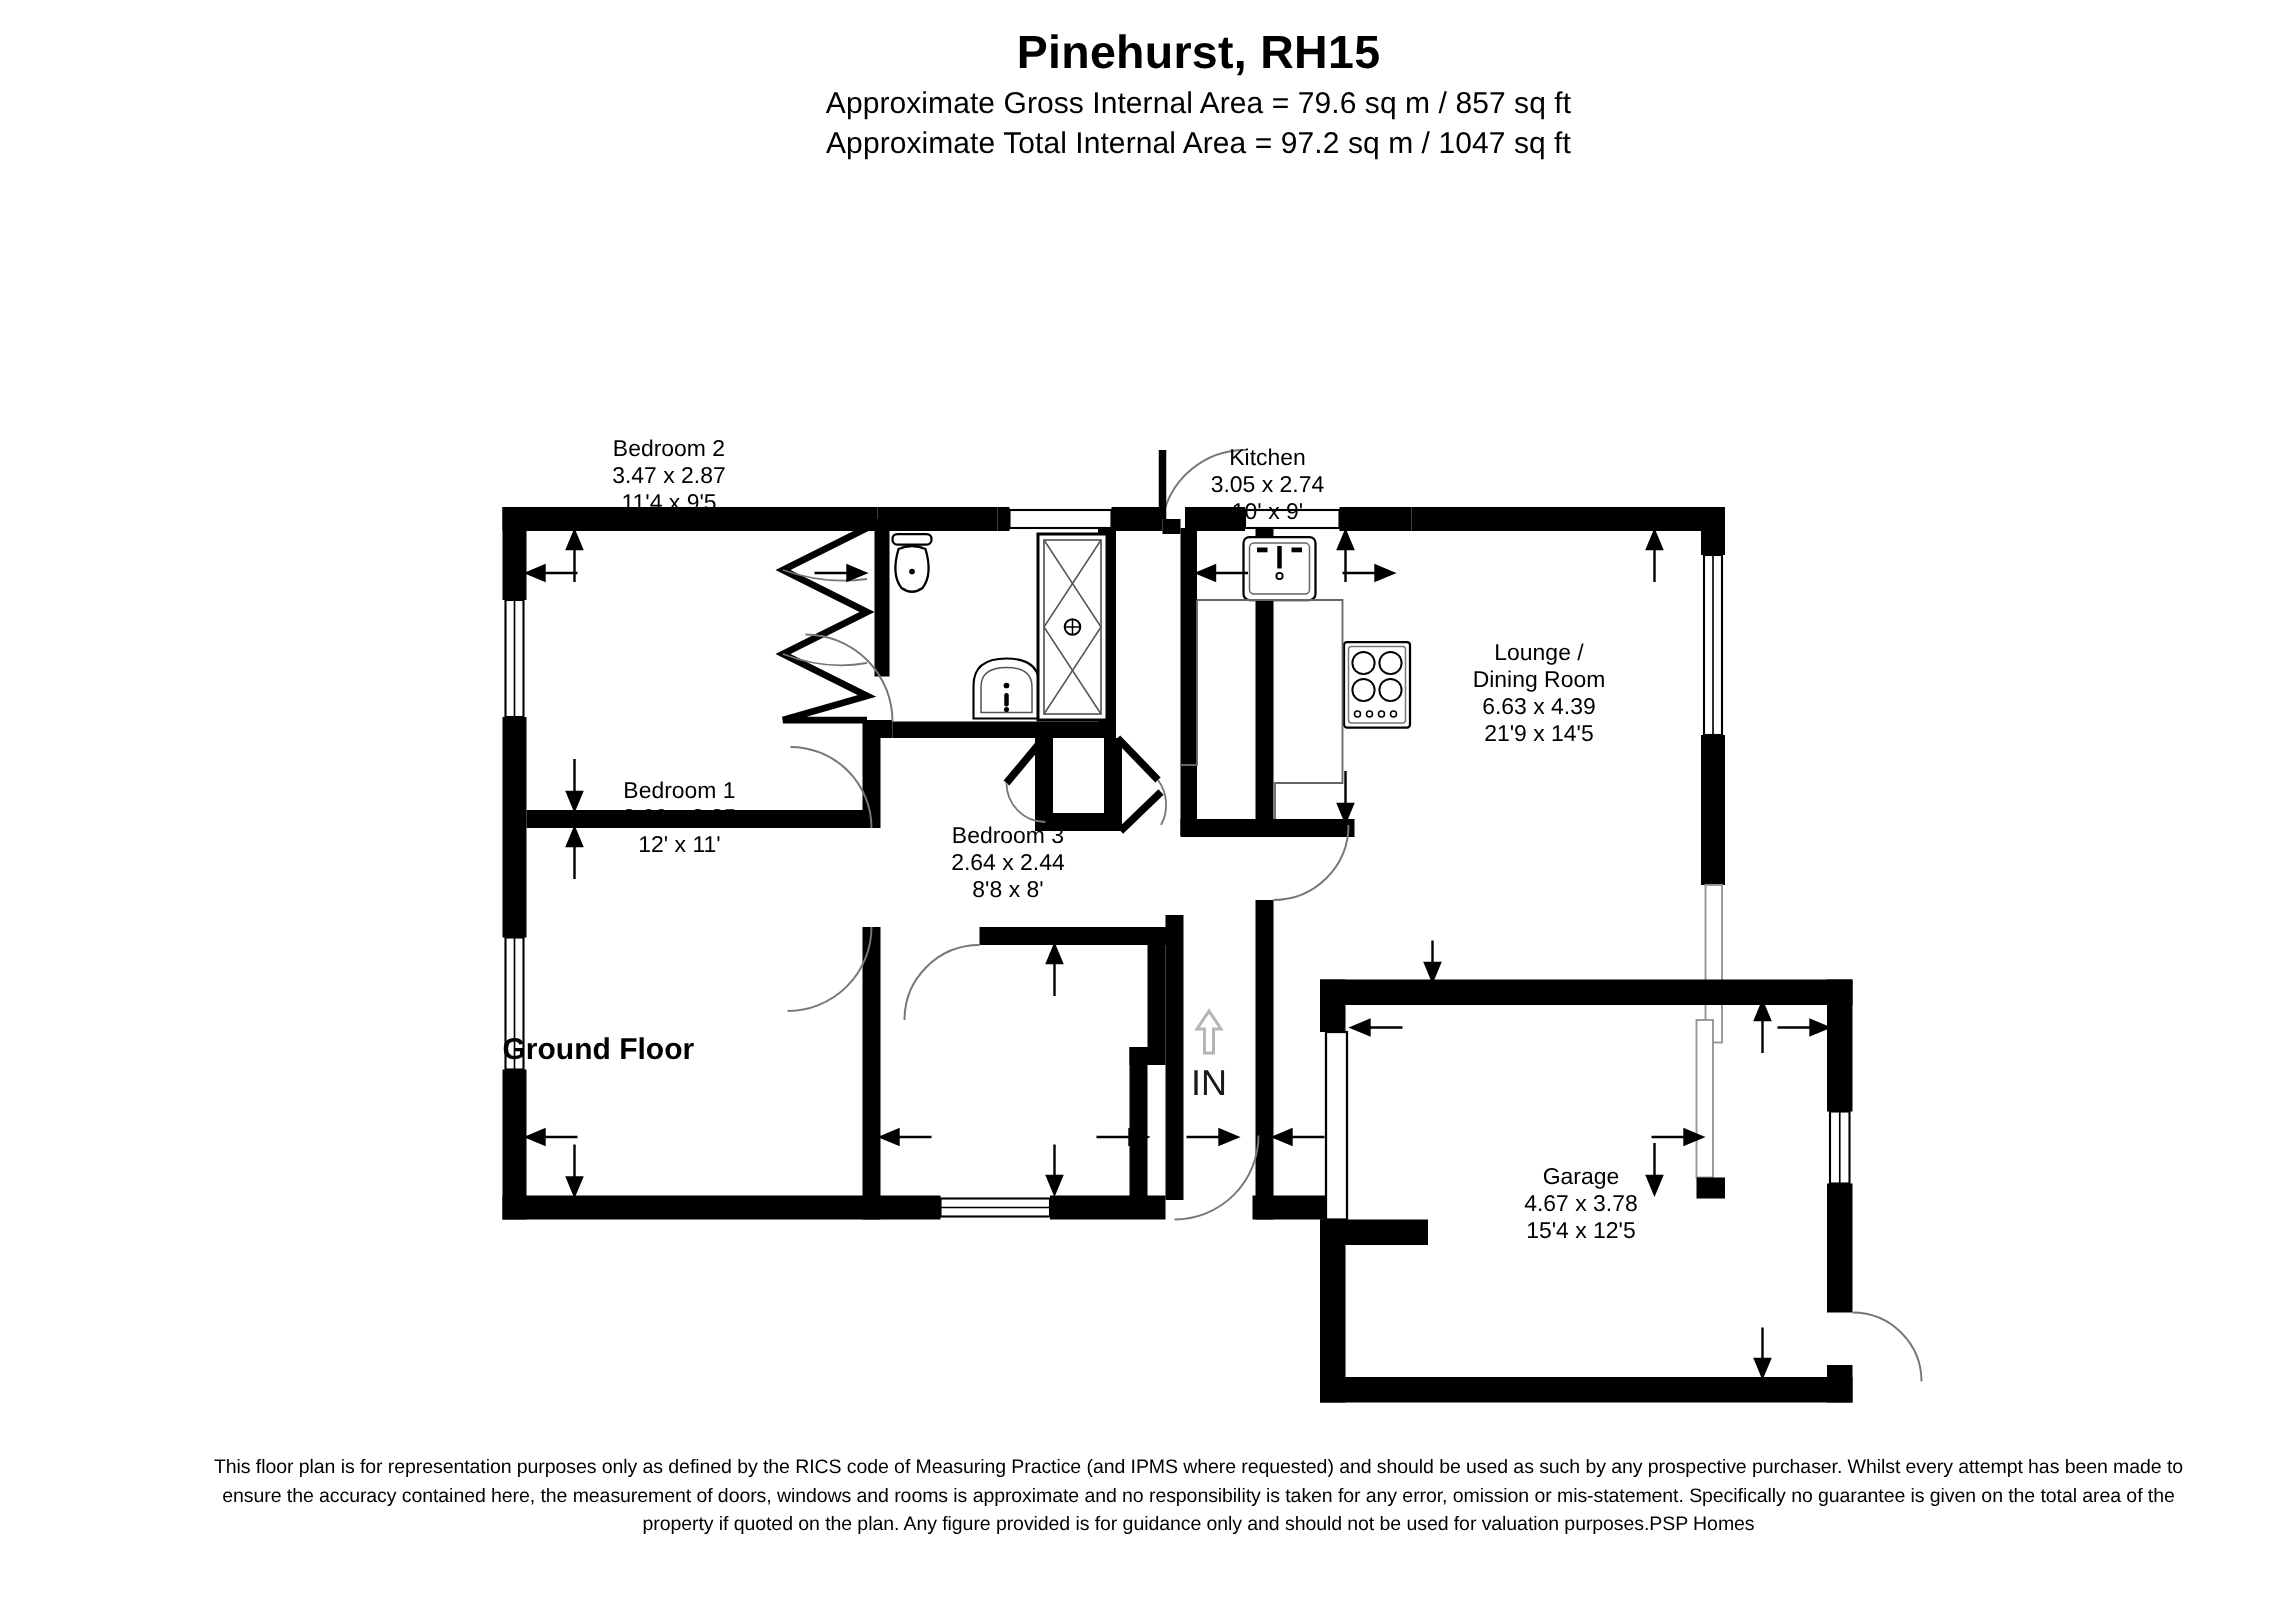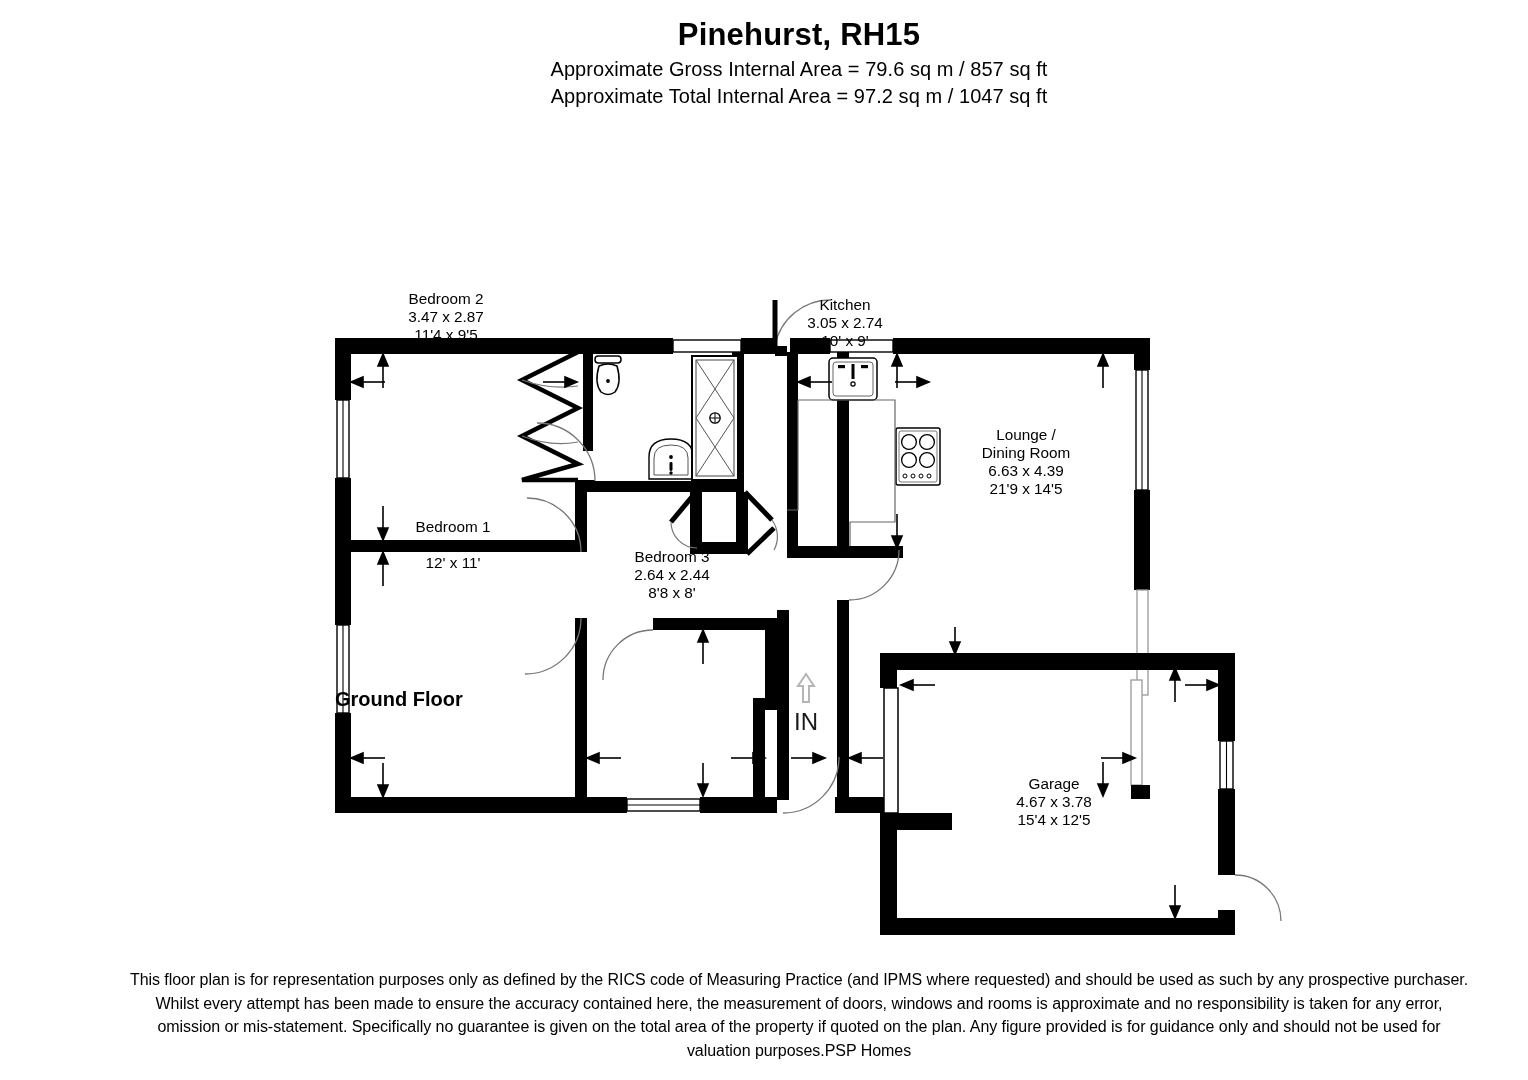--- a/index.html
+++ b/index.html
@@ -65,21 +65,21 @@
   
   #footer {
     position: absolute;
     left: 0; top: 968px;
     width: 1528px;
     text-align: center;
     padding: 0 92px;
   }
   #footer p {
     margin: 0;
-    font-size: 16px;
+    font-size: 13px;
     line-height: 1.47;
     letter-spacing: -0.05px;
   }
 </style>
 </head>
 <body>
 
 <div id="page">
 
   <div id="header">

